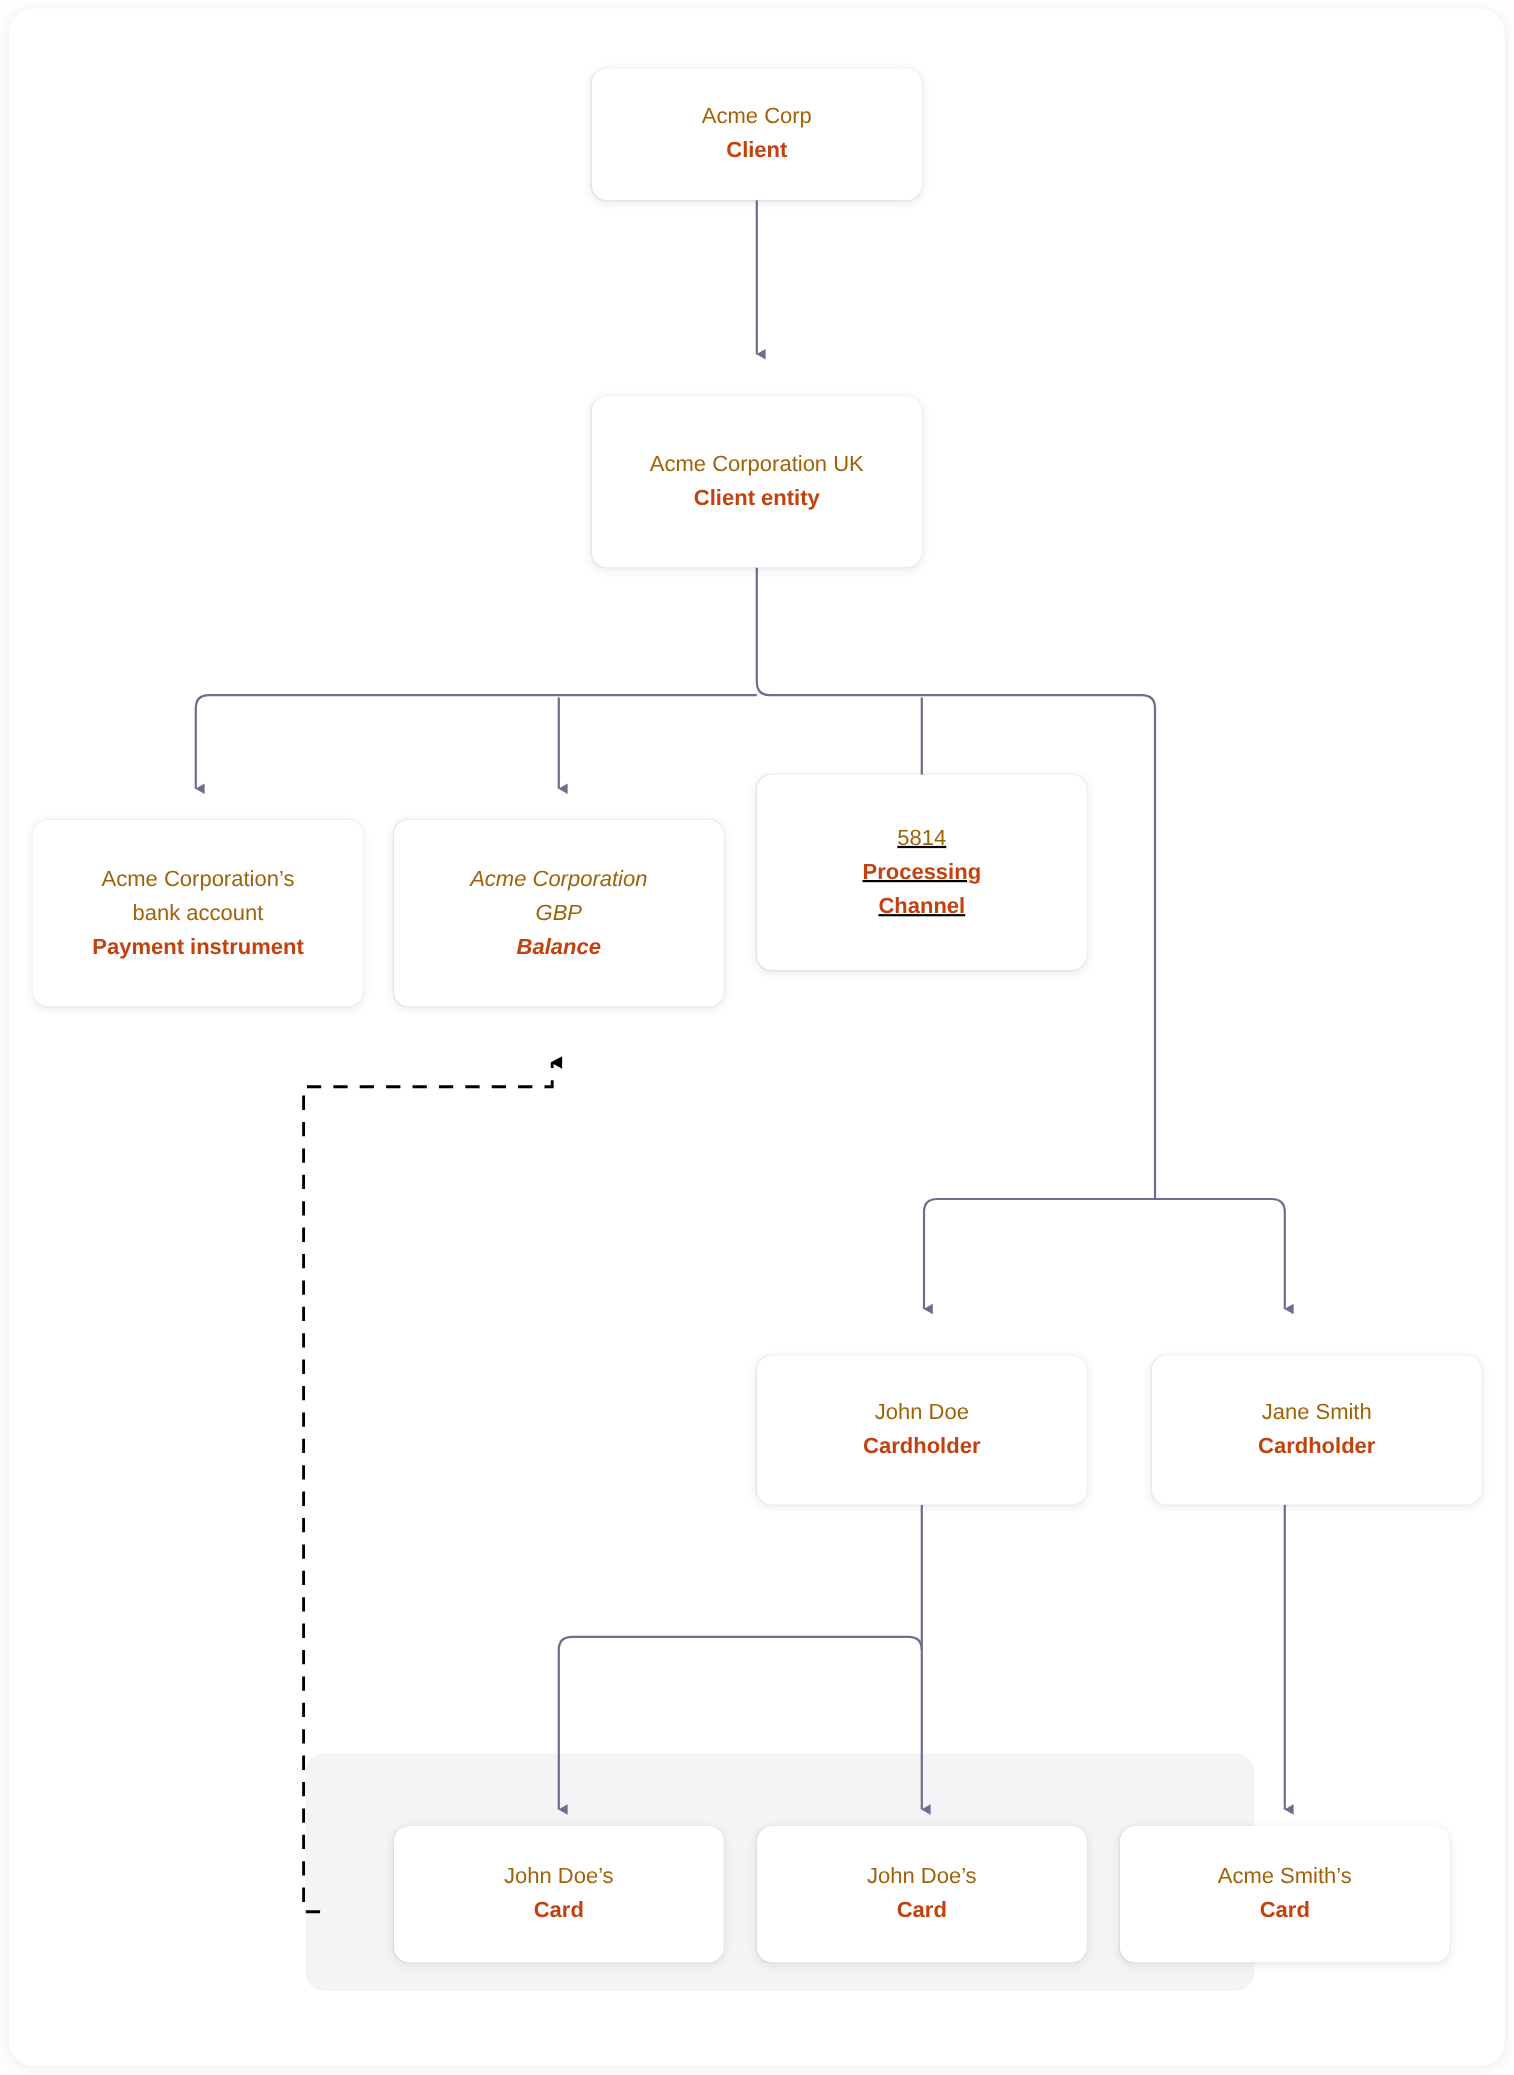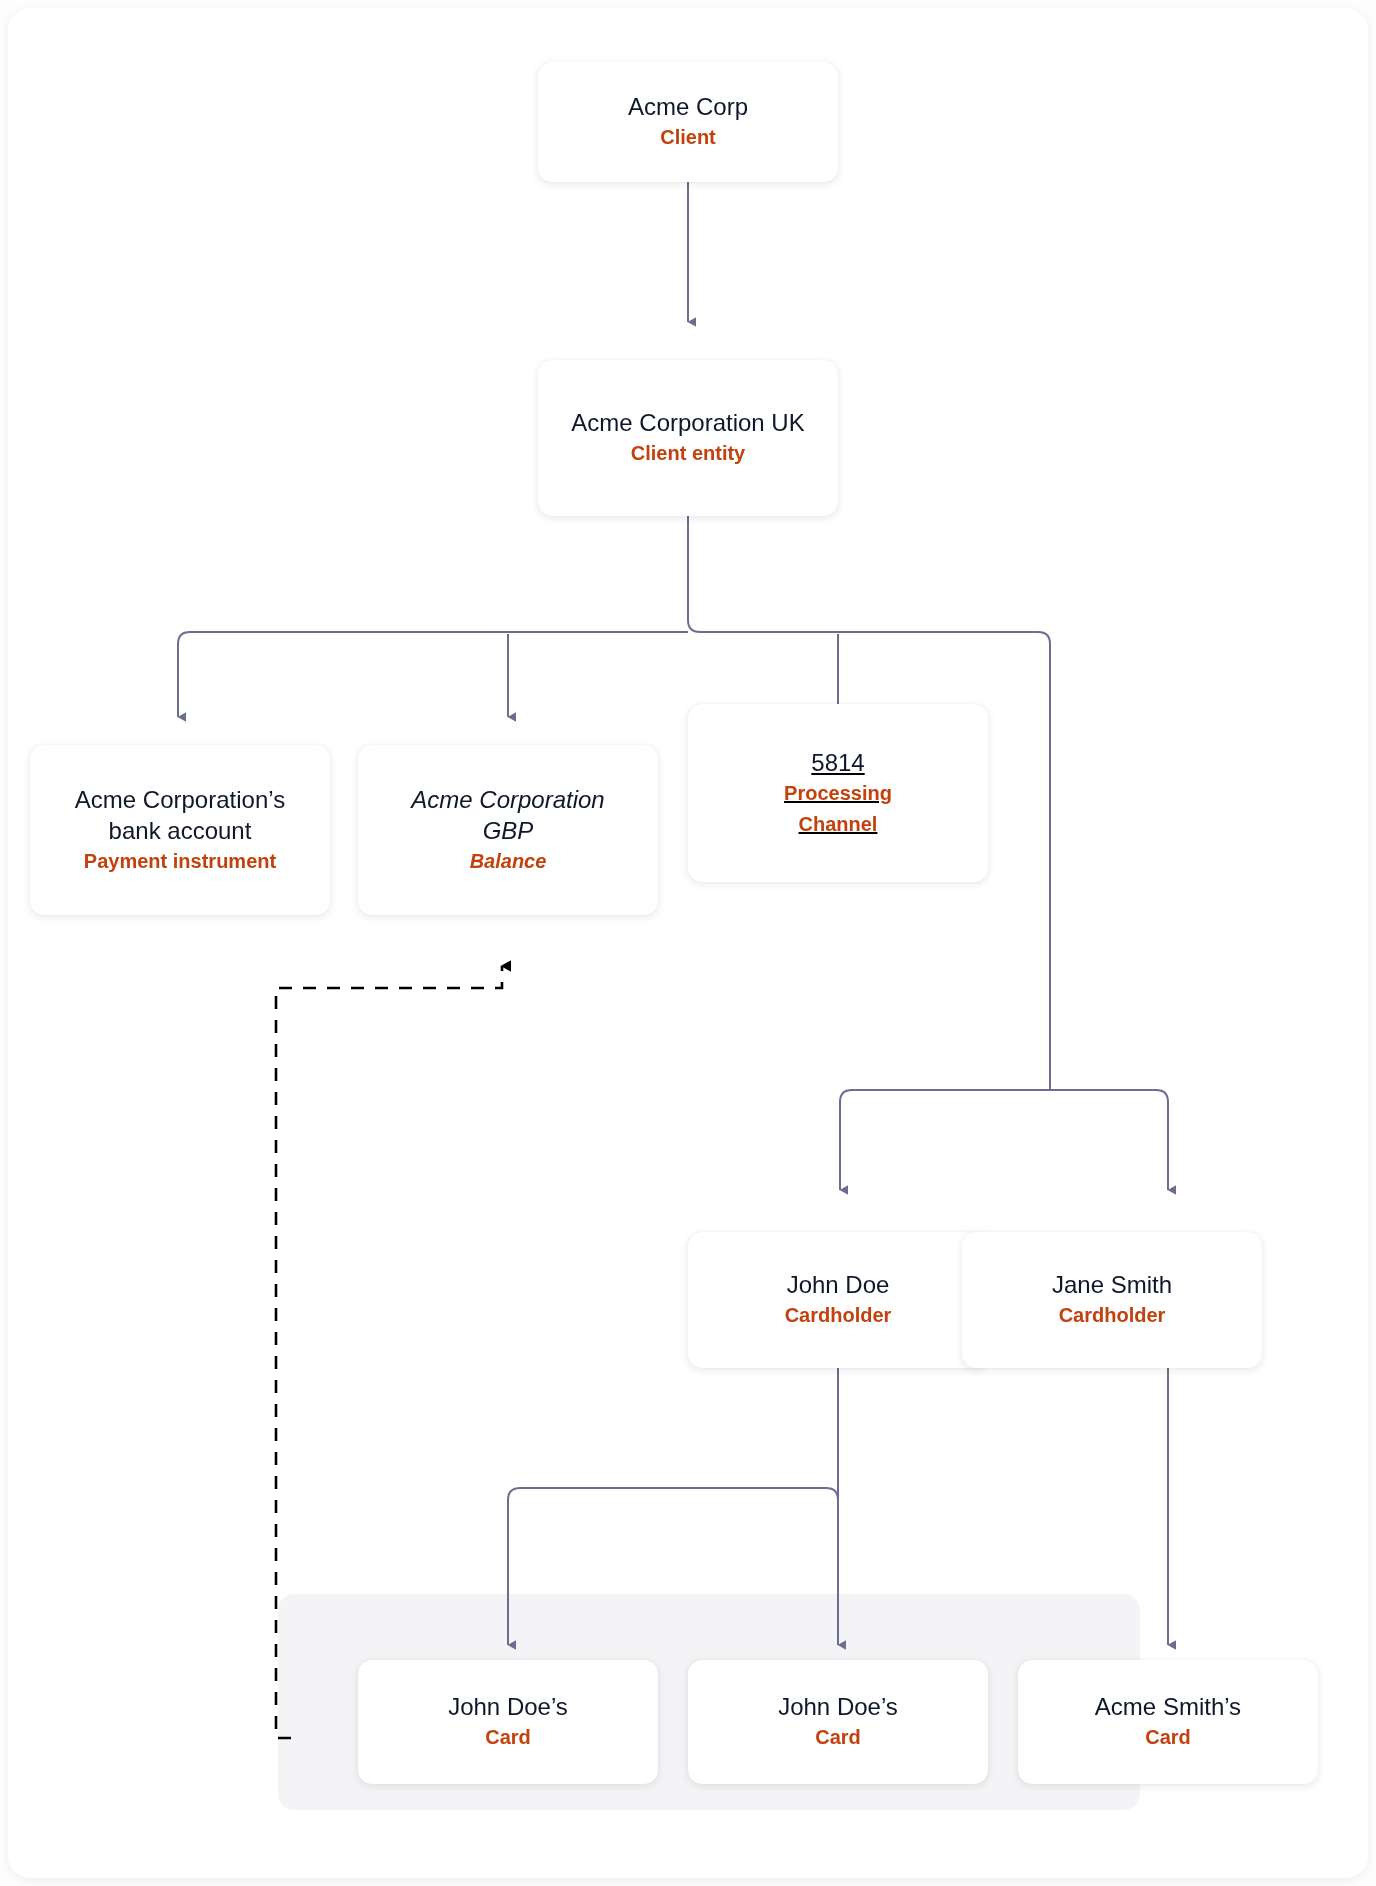--- a/index.html
+++ b/index.html
@@ -50,22 +50,22 @@
                 0 0 1px rgba(32,34,70,0.10);
     display: flex;
     flex-direction: column;
     align-items: center;
     justify-content: center;
     box-sizing: border-box;
     padding: 10px 14px;
     text-align: center;
   }
   .node .title {
-    color: #0f172a;
-    font-size: 24px;
+    color: #a16207;
+    font-size: 20px;
     line-height: 31px;
     font-weight: 400;
     white-space: pre-line;
   }
   .node .subtitle {
     color: #c2410c;
     font-size: 20px;
     line-height: 31px;
     font-weight: 700;
     white-space: pre-line;
@@ -135,21 +135,21 @@
     <div class="title">5814</div>
     <div class="subtitle">Processing
 Channel</div>
   </div>
 
   <div class="node" style="left:688px; top:1232px; width:300px; height:136px;">
     <div class="title">John Doe</div>
     <div class="subtitle">Cardholder</div>
   </div>
 
-  <div class="node" style="left:962px; top:1232px; width:300px; height:136px;">
+  <div class="node" style="left:1047px; top:1232px; width:300px; height:136px;">
     <div class="title">Jane Smith</div>
     <div class="subtitle">Cardholder</div>
   </div>
 
   <div class="node" style="left:358px; top:1660px; width:300px; height:124px;">
     <div class="title">John Doe’s</div>
     <div class="subtitle">Card</div>
   </div>
 
   <div class="node" style="left:688px; top:1660px; width:300px; height:124px;">

